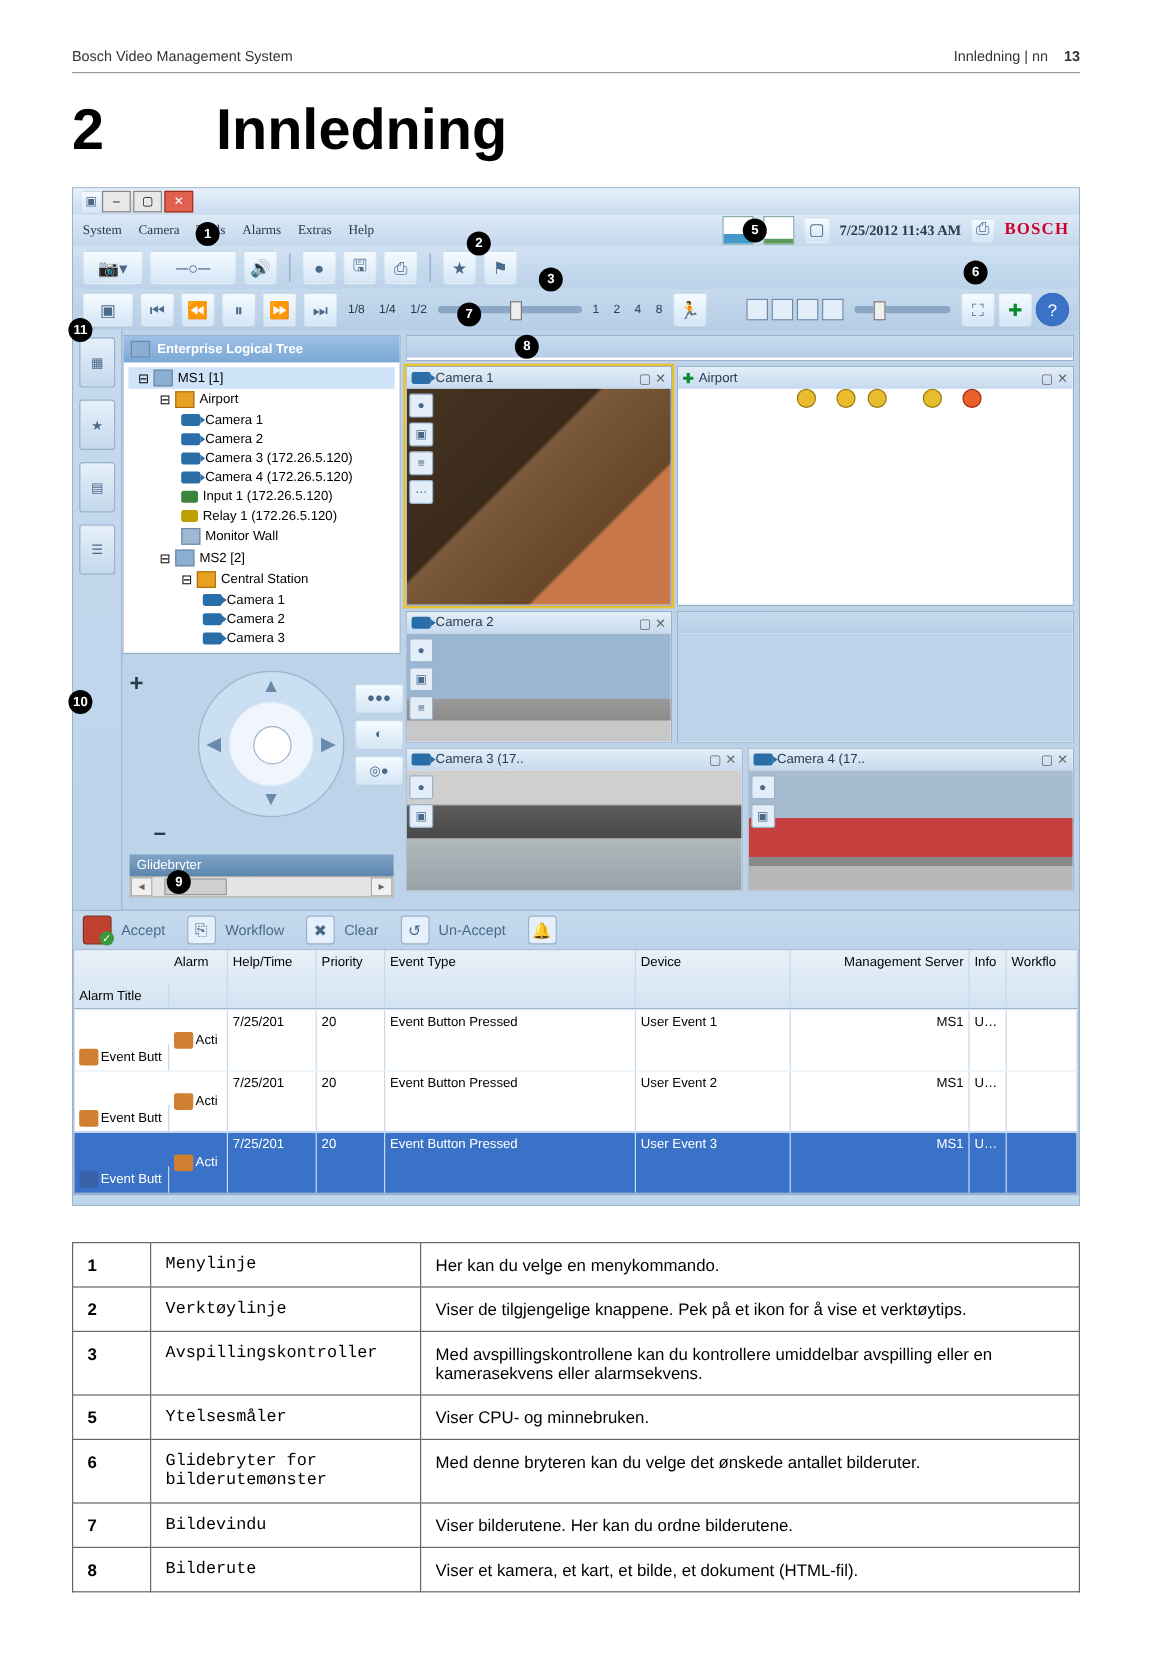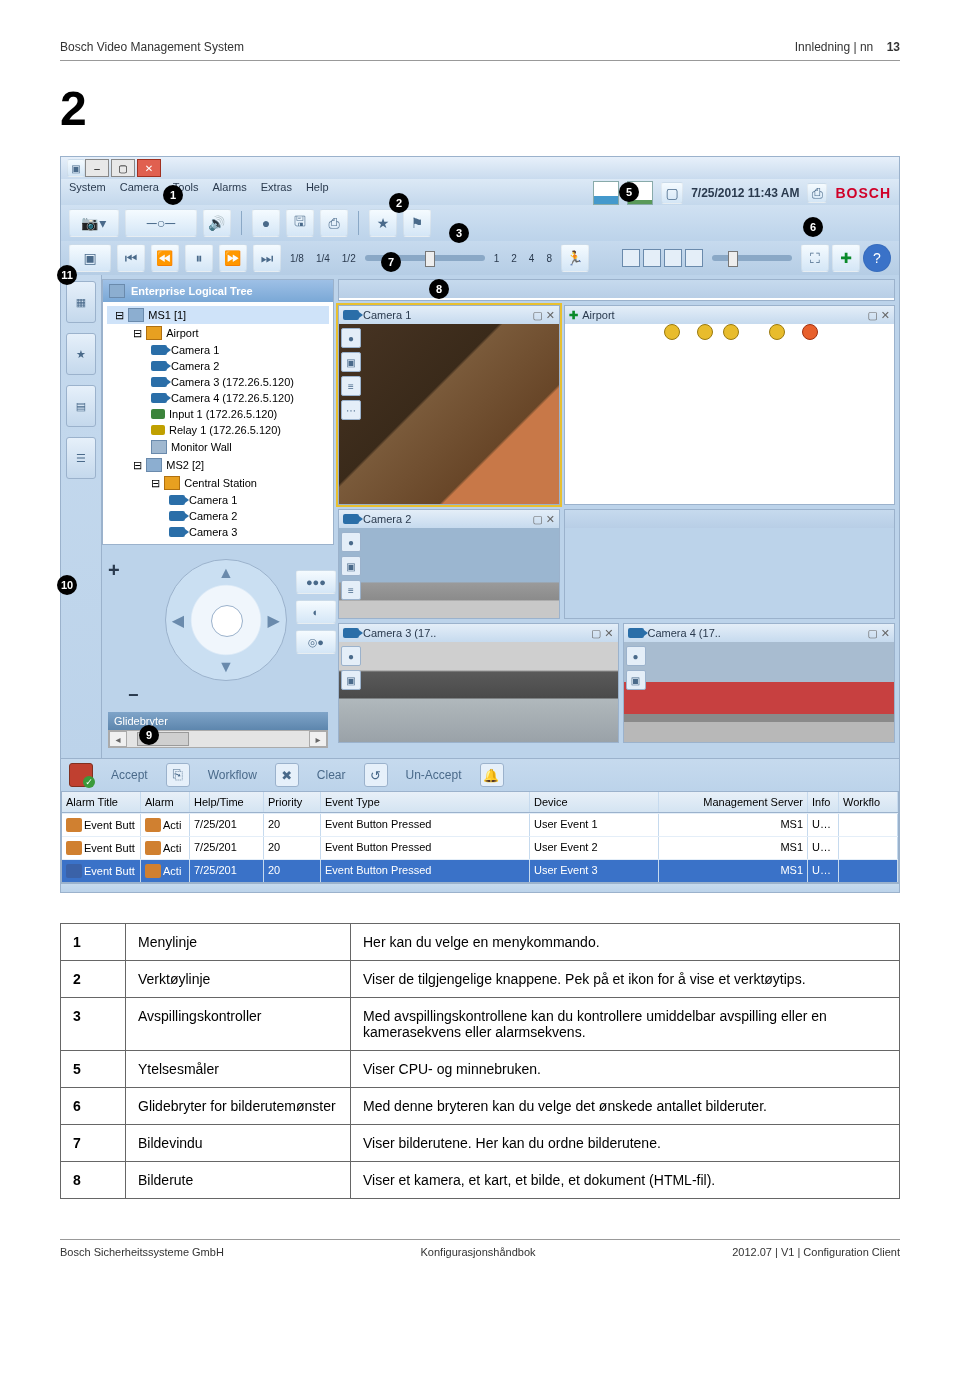--- a/index.html
+++ b/index.html
@@ -10,21 +10,21 @@
   .chapter-num { font-size:48px; font-weight:bold; color:#000; width:120px; }
   .chapter-title { font-size:48px; font-weight:bold; color:#000; }
 
   
   .app-window { border:1px solid #9bb2cc; background:linear-gradient(#cfe0f2,#bcd3ea); font-size:11px; position:relative; }
   .titlebar { display:flex; align-items:center; height:22px; padding:0 6px; background:linear-gradient(#e7f0fa,#c9dbee); }
   .titlebar .title { flex:1; color:#2a3a4e; font-weight:bold; }
   .winbtns { display:flex; gap:2px; }
   .winbtn { width:22px; height:16px; border:1px solid #888; background:#e8e8e8; display:flex; align-items:center; justify-content:center; font-size:10px; }
   .winbtn.close { background:#e06050; color:#fff; border-color:#a03020; }
-  .menubar { display:flex; align-items:flex-start; height:22px; padding:2px 8px; background:linear-gradient(#dce9f6,#c4d8ec); gap:14px; color:#2a3a4e; position:relative; }
+  .menubar { display:flex; align-items:center; height:22px; padding:2px 8px; background:linear-gradient(#dce9f6,#c4d8ec); gap:14px; color:#2a3a4e; position:relative;font-family:Liberation Serif, serif; }
   .menubar .right { margin-left:auto; display:flex; align-items:center; gap:8px; }
   .cpu-bar { width:24px; height:22px; background:#fff; border:1px solid #8aa; position:relative; }
   .cpu-inner { position:absolute; bottom:0; left:0; right:0; height:35%; background:#49c; }
   .timestamp { color:#2a3a4e; font-weight:bold; font-size:12px; }
   .brand { font-weight:900; color:#d00028; letter-spacing:1px; font-size:14px; }
   .toolbar2 { display:flex; align-items:center; height:32px; padding:2px 8px; background:linear-gradient(#d0e1f2,#bcd3ea); gap:6px; }
   .tool-icon { width:26px; height:26px; border:1px solid rgba(0,0,0,.05); background:linear-gradient(#f5fbff,#d4e6f6); border-radius:3px; display:flex; align-items:center; justify-content:center; color:#4a6a8a; font-size:14px; }
   .tool-sep { width:1px; height:24px; background:#8aa8c6; margin:0 4px; }
   .toolbar3 { display:flex; align-items:center; height:30px; padding:2px 8px; background:linear-gradient(#c6daee,#b5cde5); gap:6px; position:relative; }
   .speed-label { font-size:10px; color:#2a3a4e; margin:0 3px; }
@@ -80,62 +80,63 @@
       linear-gradient(90deg,#d8e4ea 0 25%,#406890 25% 72%,#d8e4ea 72% 100%),
       linear-gradient(#e2ecf2,#c8dbe4); position:relative;}
   .splotch { position:absolute; width:14px; height:14px; border-radius:50%; background:#e8bc2c; border:1px solid #9a7a10;}
   .img-garage { background:linear-gradient(#cfcfcf 28%,#5a5a5a 30%,#4a4a4a 56%,#b0b8bc 57%,#9aa2a8);}
   .img-train { background:
      linear-gradient(#a8bcd0 0 40%,#c74040 40% 72%,#8a8a8a 72% 80%,#b8b8b8 80%);}
   .pane-empty .pane-body {background:#bcd3ea;}
   .pane-empty .pane-head {background:linear-gradient(#c6daee,#b8cee6);}
 
   .bottom-bar { background:linear-gradient(#c6daee,#bcd3ea); padding:4px 8px; display:flex; gap:18px; align-items:center; border-top:1px solid #9bb2cc; }
-  .bb-item { display:flex; align-items:center; gap:18px; color:#4a6a8a; font-size:12px;}
+  .bb-item { display:flex; align-items:center; gap:8px; color:#4a6a8a; font-size:12px;}
   .bb-ic { width:22px; height:22px; background:#e6f0fa; border:1px solid #9bb2cc; border-radius:3px; display:flex;align-items:center;justify-content:center;font-size:13px;}
   .bb-ic.acc{ background:#c04030; color:#fff; border-color:#803020; position:relative;}
   .bb-ic.acc::after{content:"✓"; position:absolute; bottom:-2px; right:-3px; background:#3a9a3a;color:#fff;font-size:9px;width:12px;height:12px;border-radius:50%;display:flex;align-items:center;justify-content:center;}
 
   .alarm-table { background:#fff; border:1px solid #9bb2cc; font-size:11px; }
   .at-head { display:flex; background:linear-gradient(#e8f0f8,#d4e4f2); border-bottom:1px solid #9bb2cc;}
   .at-head .c, .at-row .c { padding:4px 4px; border-right:1px solid #c6daee; overflow:hidden; white-space:nowrap; text-overflow:ellipsis;}
   .at-row { display:flex; border-top:1px solid #e4eef8;}
   .at-row.sel { background:#3a72c8; color:#fff; }
   .at-row .c.flag { display:flex; align-items:center; gap:2px;}
   .flag-box { width:16px; height:14px; background:#d08030; border-radius:2px;}
-  .c.w0{width:70px;} .c.w1{width:40px;} .c.w2{width:65px;} .c.w3{width:48px;} .c.w4{flex:0 0 200px;} .c.w5{flex:0 0 120px;} .c.w6{flex:0 0 140px;text-align:right;} .c.w7{flex:1;} .c.w8{width:50px;}
+  .c.w0{width:70px;margin-top:28px;} .c.w1{width:40px;} .c.w2{width:65px;} .c.w3{width:48px;} .c.w4{flex:0 0 200px;} .c.w5{flex:0 0 120px;} .c.w6{flex:0 0 140px;text-align:right;} .c.w7{flex:1;} .c.w8{width:50px;}
 
   .status-strip { height:8px; background:linear-gradient(#c6daee,#bcd3ea); border-top:1px solid #9bb2cc;}
 
   .callout { position:absolute; width:20px; height:20px; border-radius:50%; background:#000; color:#fff; display:flex; align-items:center; justify-content:center; font-size:11px; font-weight:bold; z-index:50; }
 
   
   .legend-table { width:100%; border-collapse:collapse; margin:30px 0 0 0; }
   .legend-table td { border:1px solid #666; padding:10px 12px; font-size:14px; vertical-align:top; }
   .legend-table td.n { width:40px; font-weight:bold; }
-  .legend-table td.lbl { width:200px; }
+  .legend-table td.lbl { width:200px;font-family:Liberation Mono, monospace; }
 
   .bottom-footer { display:flex; justify-content:space-between; font-size:11px; color:#333; margin-top:40px; border-top:1px solid #999; padding-top:6px;}
 </style>
 </head>
 <body>
 
 <div class="page">
 
   <div class="top-header">
     <div>Bosch Video Management System</div>
     <div>
       <span>Innledning | nn</span>&nbsp;&nbsp;&nbsp;
       <b>13</b>
     </div>
   </div>
   <hr class="top-rule">
 
   <div class="chapter-heading">
     <div class="chapter-num">2</div>
+    <div class="chapter-title">Innledning</div>
   </div>
 
   <div class="app-window">
 
     <div class="callout" style="top:28px; left:102px;">1</div>
     <div class="callout" style="top:36px; left:328px;">2</div>
     <div class="callout" style="top:66px; left:388px;">3</div>
     <div class="callout" style="top:25px; right:260px;">5</div>
     <div class="callout" style="top:60px; right:76px;">6</div>
     <div class="callout" style="top:95px; left:320px;">7</div>
@@ -553,19 +554,14 @@
       <td>Viser bilderutene. Her kan du ordne bilderutene.</td>
     </tr>
     <tr>
       <td class="n">8</td>
       <td class="lbl">Bilderute</td>
       <td>Viser et kamera, et kart, et bilde, et dokument (HTML-fil).</td>
     </tr>
   </tbody>
     </table>
 
-  <div class="bottom-footer">
-    <span>Bosch Sicherheitssysteme GmbH</span>
-    <span>Konfigurasjonshåndbok</span>
-    <span>2012.07 | V1 | Configuration Client</span>
-  </div>
 
 </div>
 
 </body></html>

